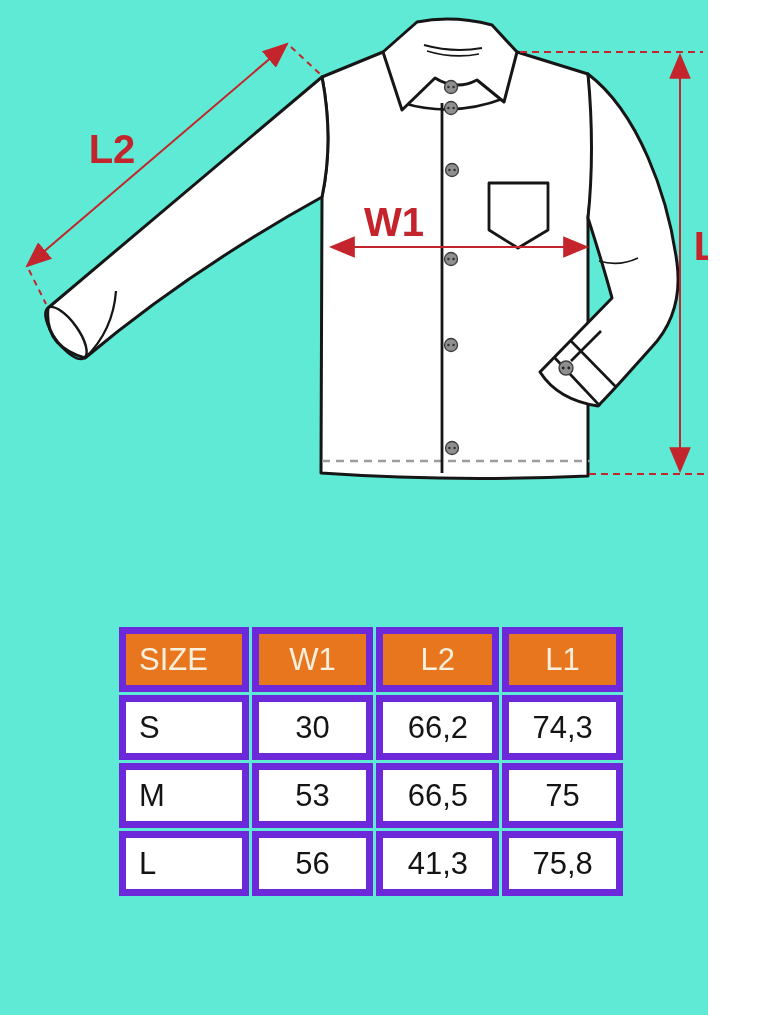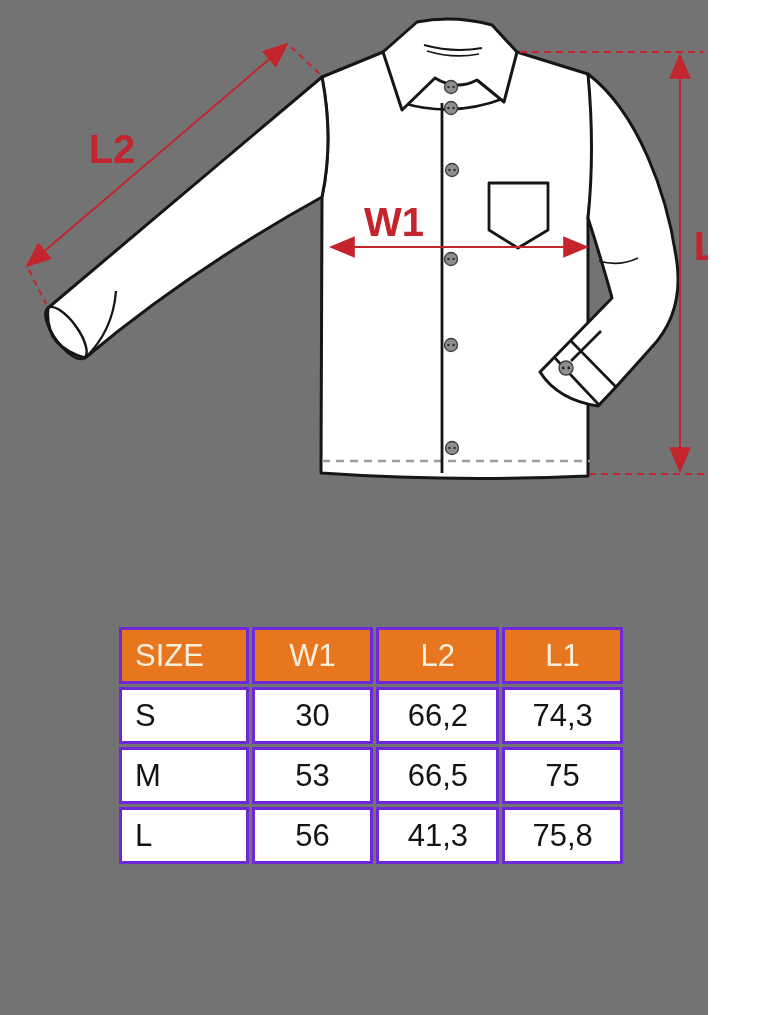--- a/index.html
+++ b/index.html
@@ -1,23 +1,23 @@
 <!DOCTYPE html>
 <html><head>
 <meta charset="utf-8">
 <style>
   html,body{margin:0;padding:0;background:#ffffff;}
-  .page{position:relative;width:708px;height:1015px;background:#737373;overflow:hidden;
+  .page{position:relative;width:708px;height:1015px;background:#5eead4;overflow:hidden;
         font-family:"Liberation Sans",sans-serif;}
   .drawing{position:absolute;left:0;top:0;}
   .dim-label{font-family:"Liberation Sans",sans-serif;font-weight:bold;font-size:40px;}
   table.size-table{position:absolute;left:116px;top:624px;width:510px;
         border-collapse:separate;border-spacing:3px;table-layout:fixed;
         font-family:"Liberation Sans",sans-serif;font-size:31px;color:#141414;}
-  .size-table th,.size-table td{border:3px solid #6d28d9;height:49px;
+  .size-table th,.size-table td{border:7px solid #6d28d9;height:49px;
         text-align:center;vertical-align:middle;font-weight:normal;background:#ffffff;
         overflow:hidden;white-space:nowrap;margin-top:40px;}
   .size-table th{background:#E8761F;color:#F8EFDC;}
   .size-table th:first-child,.size-table td:first-child{text-align:left;padding-left:13px;}
   .size-table col.c0{width:26.2%}.size-table col.c1{width:24.6%}
   .size-table col.c2{width:24.8%}.size-table col.c3{width:24.4%}
 </style>
 </head>
 <body>
 

